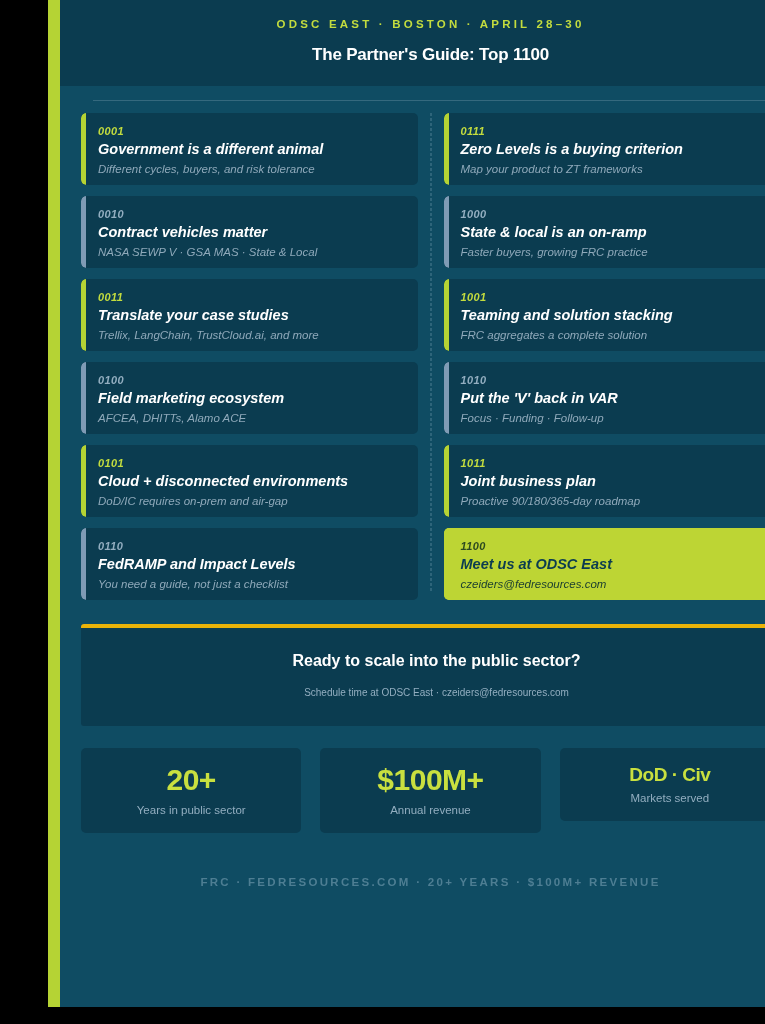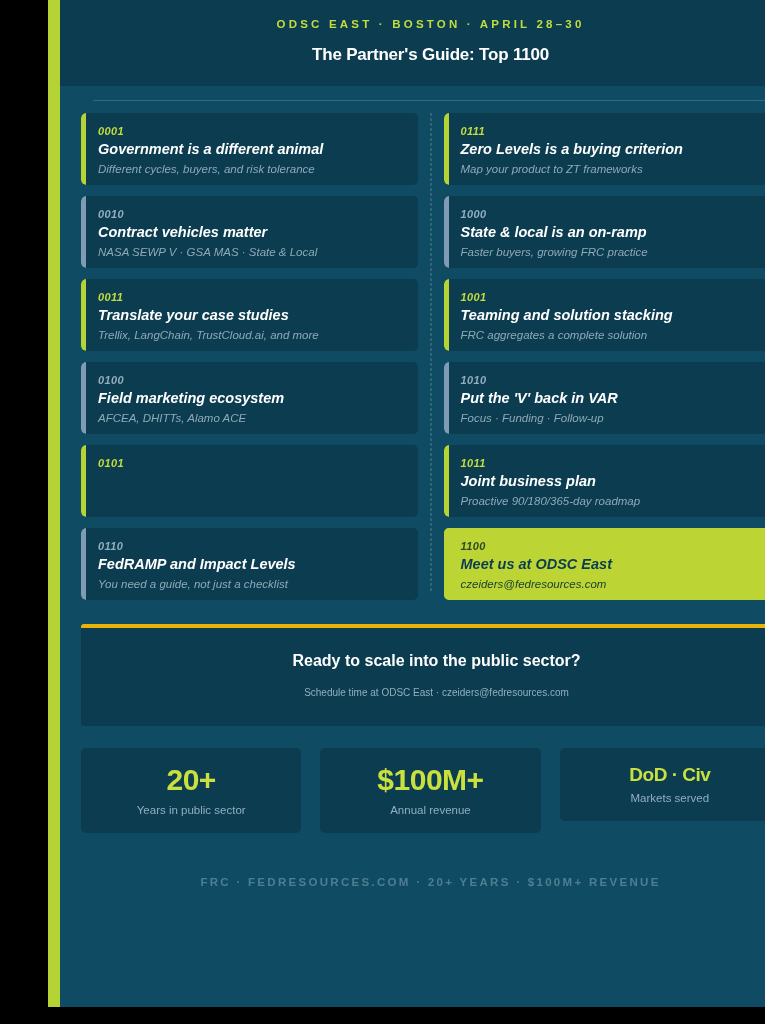--- a/index.html
+++ b/index.html
@@ -276,20 +276,22 @@
           <div class="card">
             <span class="accent"></span>
             <div class="num">0100</div>
             <div class="title">Field marketing ecosystem</div>
             <div class="sub">AFCEA, DHITTs, Alamo ACE</div>
           </div>
 
           <div class="card lime">
             <span class="accent"></span>
             <div class="num">0101</div>
+            <div class="title">Cloud + disconnected environments</div>
+            <div class="sub">DoD/IC requires on-prem and air-gap</div>
           </div>
 
           <div class="card">
             <span class="accent"></span>
             <div class="num">0110</div>
             <div class="title">FedRAMP and Impact Levels</div>
             <div class="sub">You need a guide, not just a checklist</div>
           </div>
 
         </div>

